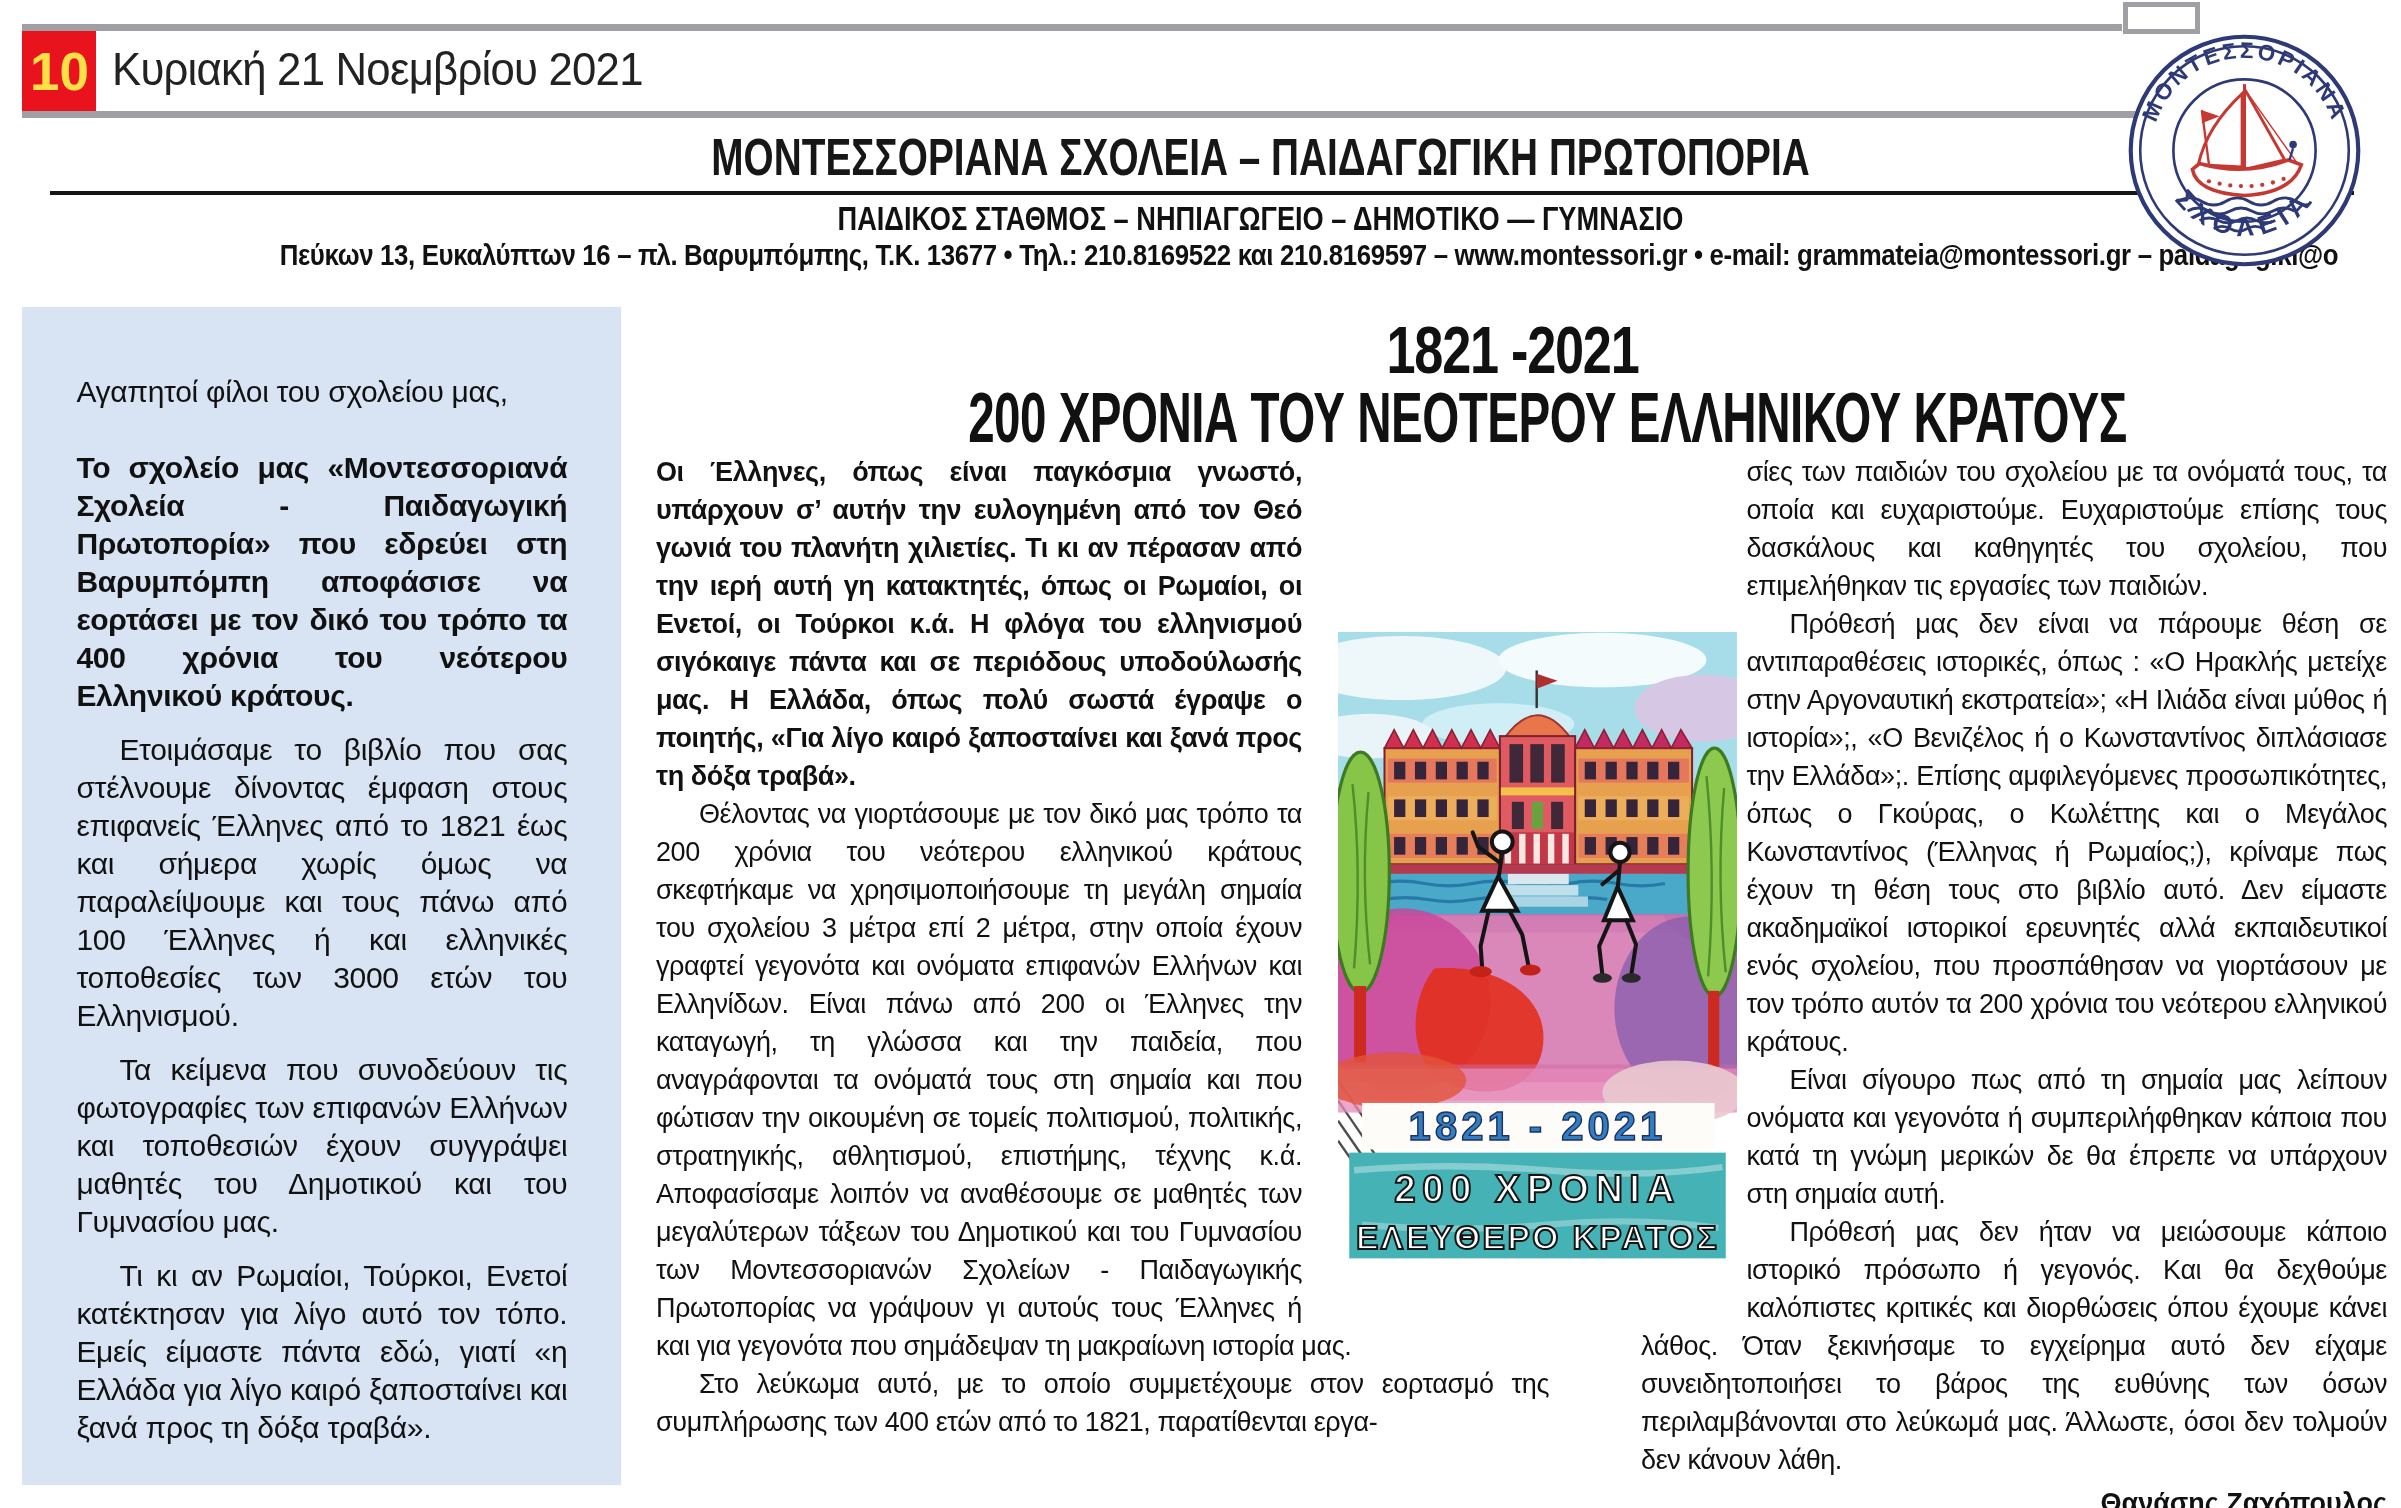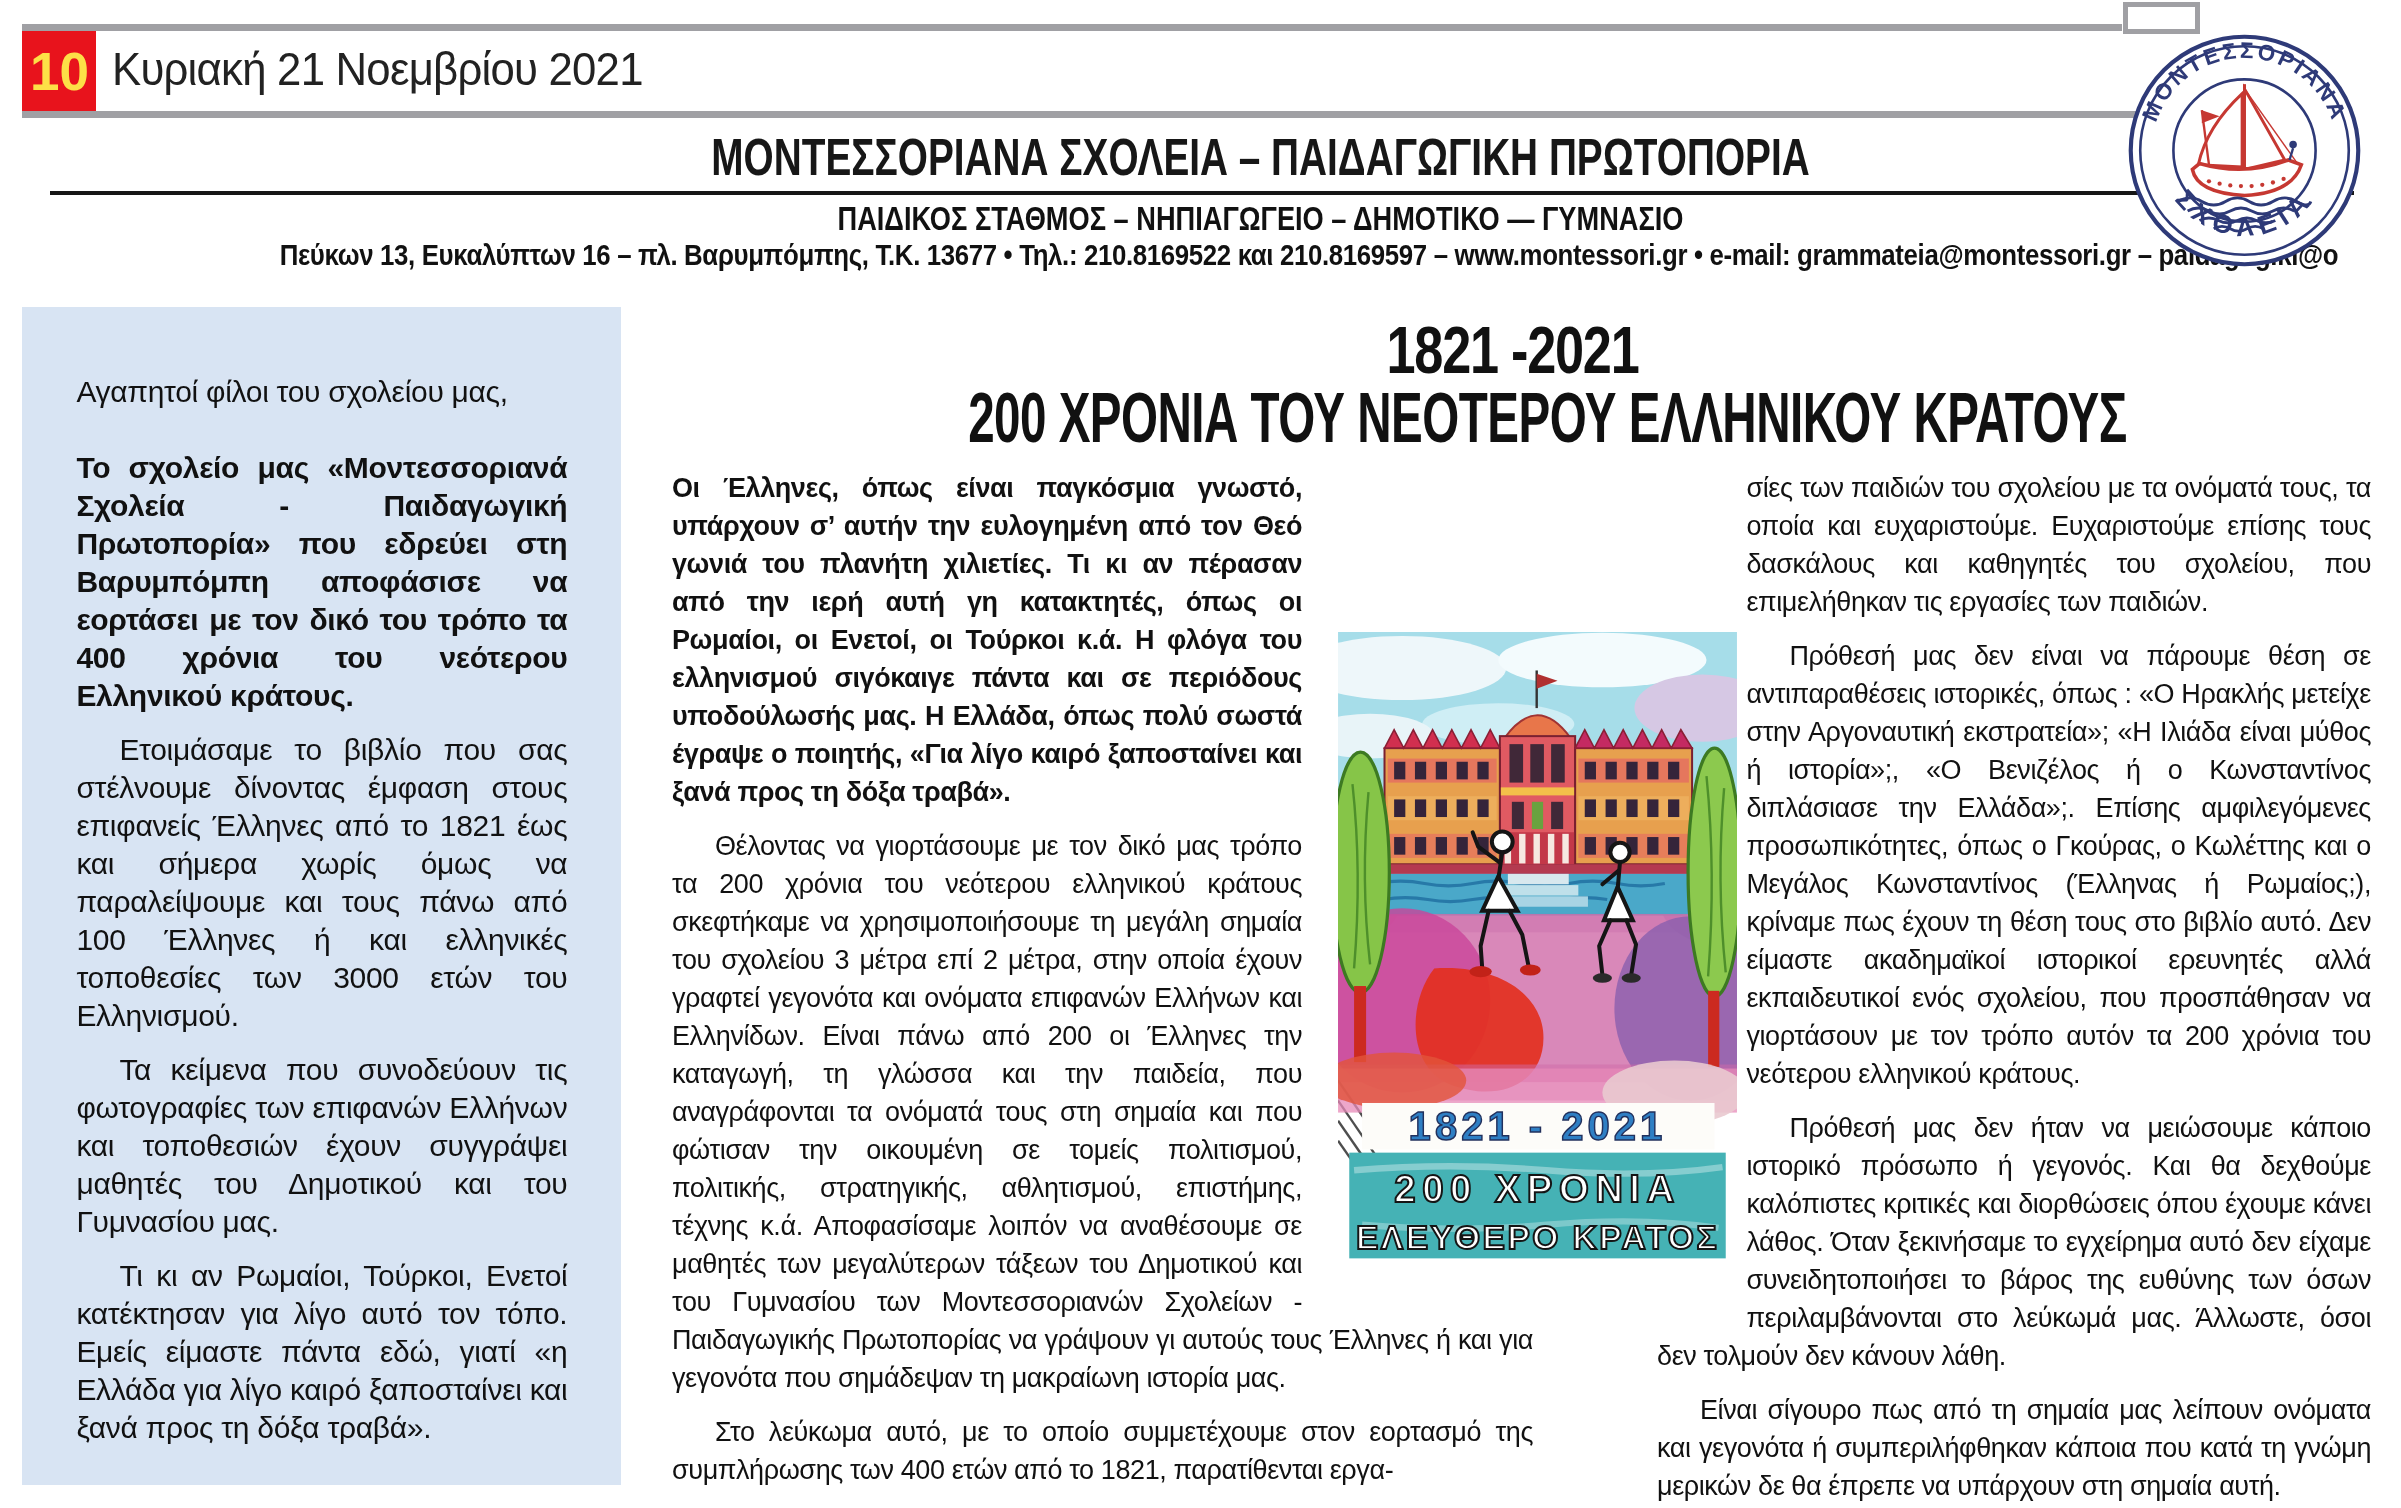--- a/index.html
+++ b/index.html
@@ -40,21 +40,21 @@
   
   .title1{position:absolute;left:712px;width:1601px;top:311px;text-align:center;
     font-size:67px;font-weight:bold;white-space:nowrap;letter-spacing:-1.6px;
     transform:scaleX(.78);transform-origin:center;}
   .title2{position:absolute;left:712px;width:1601px;top:378px;text-align:center;
     font-size:70px;font-weight:bold;white-space:nowrap;letter-spacing:-0.8px;
     transform:scaleX(.68);transform-origin:center;}
   
   .col{position:absolute;top:453px;font-size:27px;line-height:38px;
     text-align:justify;letter-spacing:-0.4px;overflow:hidden;}
-  .col p{margin:16px;}
+  .col p{margin:0;}
   .col1{left:656px;width:893px;height:1050px;}
   .col2{left:1641px;width:746px;height:1057px;}
   .sp1{float:right;width:231px;height:735px;margin-top:112px;margin-left:16px;}
   .sp2{float:left;width:91px;height:735px;margin-top:112px;margin-right:14.4px;}
   .lead-bold{font-weight:bold;}
   .ind{text-indent:43px;}
   .art-sign{font-weight:bold;text-align:right;margin-top:4.8px !important;letter-spacing:0;}
   
   .figure{position:absolute;left:1322px;top:632px;width:399px;height:652px;padding-left:16px;}
   .figure svg{display:block;}
@@ -138,22 +138,22 @@
     <div class="sp1"></div>
     <p class="lead-bold">Οι Έλληνες, όπως είναι παγκόσμια γνωστό, υπάρχουν σ’ αυτήν την ευλογημένη από τον Θεό γωνιά του πλανήτη χιλιετίες. Τι κι αν πέρασαν από την ιερή αυτή γη κατακτητές, όπως οι Ρωμαίοι, οι Ενετοί, οι Τούρκοι κ.ά. Η φλόγα του ελληνισμού σιγόκαιγε πάντα και σε περιόδους υποδούλωσής μας. Η Ελλάδα, όπως πολύ σωστά έγραψε ο ποιητής, «Για λίγο καιρό ξαποσταίνει και ξανά προς τη δόξα τραβά».</p>
     <p class="ind">Θέλοντας να γιορτάσουμε με τον δικό μας τρόπο τα 200 χρόνια του νεότερου ελληνικού κράτους σκεφτήκαμε να χρησιμοποιήσουμε τη μεγάλη σημαία του σχολείου 3 μέτρα επί 2 μέτρα, στην οποία έχουν γραφτεί γεγονότα και ονόματα επιφανών Ελλήνων και Ελληνίδων. Είναι πάνω από 200 οι Έλληνες την καταγωγή, τη γλώσσα και την παιδεία, που αναγράφονται τα ονόματά τους στη σημαία και που φώτισαν την οικουμένη σε τομείς πολιτισμού, πολιτικής, στρατηγικής, αθλητισμού, επιστήμης, τέχνης κ.ά. Αποφασίσαμε λοιπόν να αναθέσουμε σε μαθητές των μεγαλύτερων τάξεων του Δημοτικού και του Γυμνασίου των Μοντεσσοριανών Σχολείων - Παιδαγωγικής Πρωτοπορίας να γράψουν γι αυτούς τους Έλληνες ή και για γεγονότα που σημάδεψαν τη μακραίωνη ιστορία μας.</p>
     <p class="ind">Στο λεύκωμα αυτό, με το οποίο συμμετέχουμε στον εορτασμό της συμπλήρωσης των 400 ετών από το 1821, παρατίθενται εργα-</p>
   </div>
 
   <div class="col col2">
     <div class="sp2"></div>
     <p>σίες των παιδιών του σχολείου με τα ονόματά τους, τα οποία και ευχαριστούμε. Ευχαριστούμε επίσης τους δασκάλους και καθηγητές του σχολείου, που επιμελήθηκαν τις εργασίες των παιδιών.</p>
     <p class="ind">Πρόθεσή μας δεν είναι να πάρουμε θέση σε αντιπαραθέσεις ιστορικές, όπως : «Ο Ηρακλής μετείχε στην Αργοναυτική εκστρατεία»;  «Η Ιλιάδα είναι μύθος ή ιστορία»;, «Ο Βενιζέλος ή ο Κωνσταντίνος διπλάσιασε την Ελλάδα»;.  Επίσης αμφιλεγόμενες προσωπικότητες, όπως ο Γκούρας, ο Κωλέττης και ο Μεγάλος Κωνσταντίνος (Έλληνας ή Ρωμαίος;), κρίναμε πως έχουν τη θέση τους στο βιβλίο αυτό. Δεν είμαστε ακαδημαϊκοί ιστορικοί ερευνητές αλλά εκπαιδευτικοί ενός σχολείου, που προσπάθησαν να γιορτάσουν με τον τρόπο αυτόν τα 200 χρόνια του νεότερου ελληνικού κράτους.</p>
+    <p class="ind">Είναι σίγουρο πως από τη σημαία μας λείπουν ονόματα και γεγονότα ή συμπεριλήφθηκαν κάποια που κατά τη γνώμη μερικών δε θα έπρεπε να υπάρχουν στη σημαία αυτή.</p>
     <p class="ind">Πρόθεσή μας δεν ήταν να μειώσουμε κάποιο ιστορικό πρόσωπο ή γεγονός. Και θα δεχθούμε καλόπιστες κριτικές και διορθώσεις όπου έχουμε κάνει λάθος. Όταν ξεκινήσαμε το εγχείρημα αυτό δεν είχαμε συνειδητοποιήσει το βάρος της ευθύνης των όσων περιλαμβάνονται στο λεύκωμά μας. Άλλωστε, όσοι δεν τολμούν δεν κάνουν λάθη.</p>
-    <p class="ind">Είναι σίγουρο πως από τη σημαία μας λείπουν ονόματα και γεγονότα ή συμπεριλήφθηκαν κάποια που κατά τη γνώμη μερικών δε θα έπρεπε να υπάρχουν στη σημαία αυτή.</p>
     <p class="art-sign">Θανάσης  Ζαχόπουλος</p>
   </div>
 
   <div class="figure">
     <svg width="399" height="652" viewBox="0 0 498 814">
 
       <rect x="0" y="0" width="498" height="345" fill="#a6dde9"></rect>
       <ellipse cx="80" cy="45" rx="130" ry="40" fill="#eef7fa"></ellipse>
       <ellipse cx="330" cy="35" rx="130" ry="34" fill="#f3fbfd"></ellipse>
       <ellipse cx="455" cy="95" rx="85" ry="42" fill="#d6c8e4"></ellipse>

